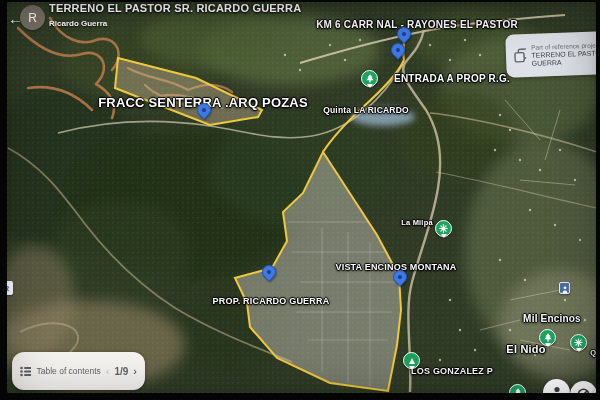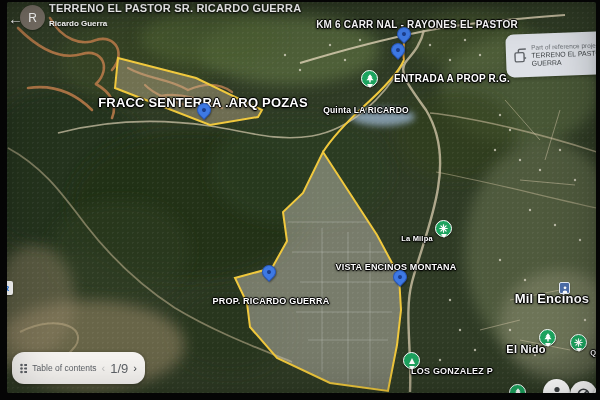--- a/index.html
+++ b/index.html
@@ -85,27 +85,27 @@
     background:rgba(228,231,238,0.96);border-radius:8px;transform:rotate(-2deg);
     box-shadow:0 1px 4px rgba(0,0,0,.35);display:flex;align-items:center;gap:5px;padding-left:8px;
     box-sizing:border-box;
   }
   .ref-lines{display:flex;flex-direction:column;gap:1px;}
   .ref-l1{font-size:6.5px;color:#6b7075;white-space:nowrap;}
   .ref-l2,.ref-l3{font-size:7px;color:#3c4043;white-space:nowrap;}
 
   
   .toc{
-    position:absolute;left:12px;top:352px;width:133px;height:32px;z-index:8;
+    position:absolute;left:12px;top:352px;width:133px;height:38px;z-index:8;
     background:#f7f5f2;border-radius:12px;box-shadow:0 1px 4px rgba(0,0,0,.4);
     display:flex;align-items:center;padding:0 8px;box-sizing:border-box;gap:5px;
   }
   .toc-label{font-size:8.5px;color:#5f6368;flex:1;white-space:nowrap;}
   .toc-prev{font-size:11px;color:#c3c3c3;line-height:1;}
-  .toc-page{font-size:13px;color:#5f6368;}
+  .toc-page{font-size:10px;color:#5f6368;font-weight:bold;}
   .toc-next{font-size:11px;color:#3c4043;line-height:1;}
 
   
   .fab{
     position:absolute;width:27px;height:27px;border-radius:50%;background:#fff;z-index:8;
     box-shadow:0 1px 3px rgba(0,0,0,.4);display:flex;align-items:center;justify-content:center;
   }
 </style>
 </head>
 <body>
@@ -207,24 +207,24 @@
         <path d="M288,222 L390,222 M292,252 L392,252 M300,282 L396,282 M296,312 L392,312 M308,340 L388,340 M322,228 L322,372 M348,232 L348,382 M370,242 L370,386"></path>
       </g>
       <path d="M404,60 C398,74 382,90 362,108 C346,123 332,138 323,152" fill="none" stroke="#f0c83c" stroke-width="2"></path>
       <path d="M403,28 C406,40 402,52 404,60" fill="none" stroke="#e8a93c" stroke-width="2"></path>
     </svg>
 
     <span class="map-label" style="left:417px;top:14px;font-size:10px">KM 6 CARR NAL - RAYONES EL PASTOR</span>
     <span class="map-label" style="left:452px;top:68px;font-size:10px">ENTRADA A PROP R.G.</span>
     <span class="map-label" style="left:366px;top:100px;font-size:8.5px">Quinta LA RICARDO</span>
     <span class="map-label" style="left:203px;top:92px;font-size:13px">FRACC SENTERRA .ARQ POZAS</span>
-    <span class="map-label" style="left:417px;top:228px;font-size:7.5px">La Milpa</span>
+    <span class="map-label" style="left:417px;top:212px;font-size:7.5px">La Milpa</span>
     <span class="map-label" style="left:271px;top:291px;font-size:9px">PROP. RICARDO GUERRA</span>
     <span class="map-label" style="left:396px;top:257px;font-size:9px">VISTA ENCINOS MONTANA</span>
-    <span class="map-label" style="left:552px;top:288px;font-size:13px">Mil Encinos</span>
+    <span class="map-label" style="left:552px;top:308px;font-size:10px">Mil Encinos</span>
     <span class="map-label" style="left:526px;top:339px;font-size:11px">El Nido</span>
     <span class="map-label" style="left:452px;top:361px;font-size:9px">LOS GONZALEZ P</span>
     <span class="map-label" style="left:489px;top:391px;font-size:7.5px">Quinta "GR"</span>
     <span class="map-label" style="left:596px;top:342px;font-size:7.5px">QU</span>
 
     <div class="pin" style="left:397px;top:27px"></div>
     <div class="pin" style="left:391px;top:43px"></div>
     <div class="pin" style="left:197px;top:103px"></div>
     <div class="pin" style="left:262px;top:265px"></div>
     <div class="pin" style="left:393px;top:270px"></div>

